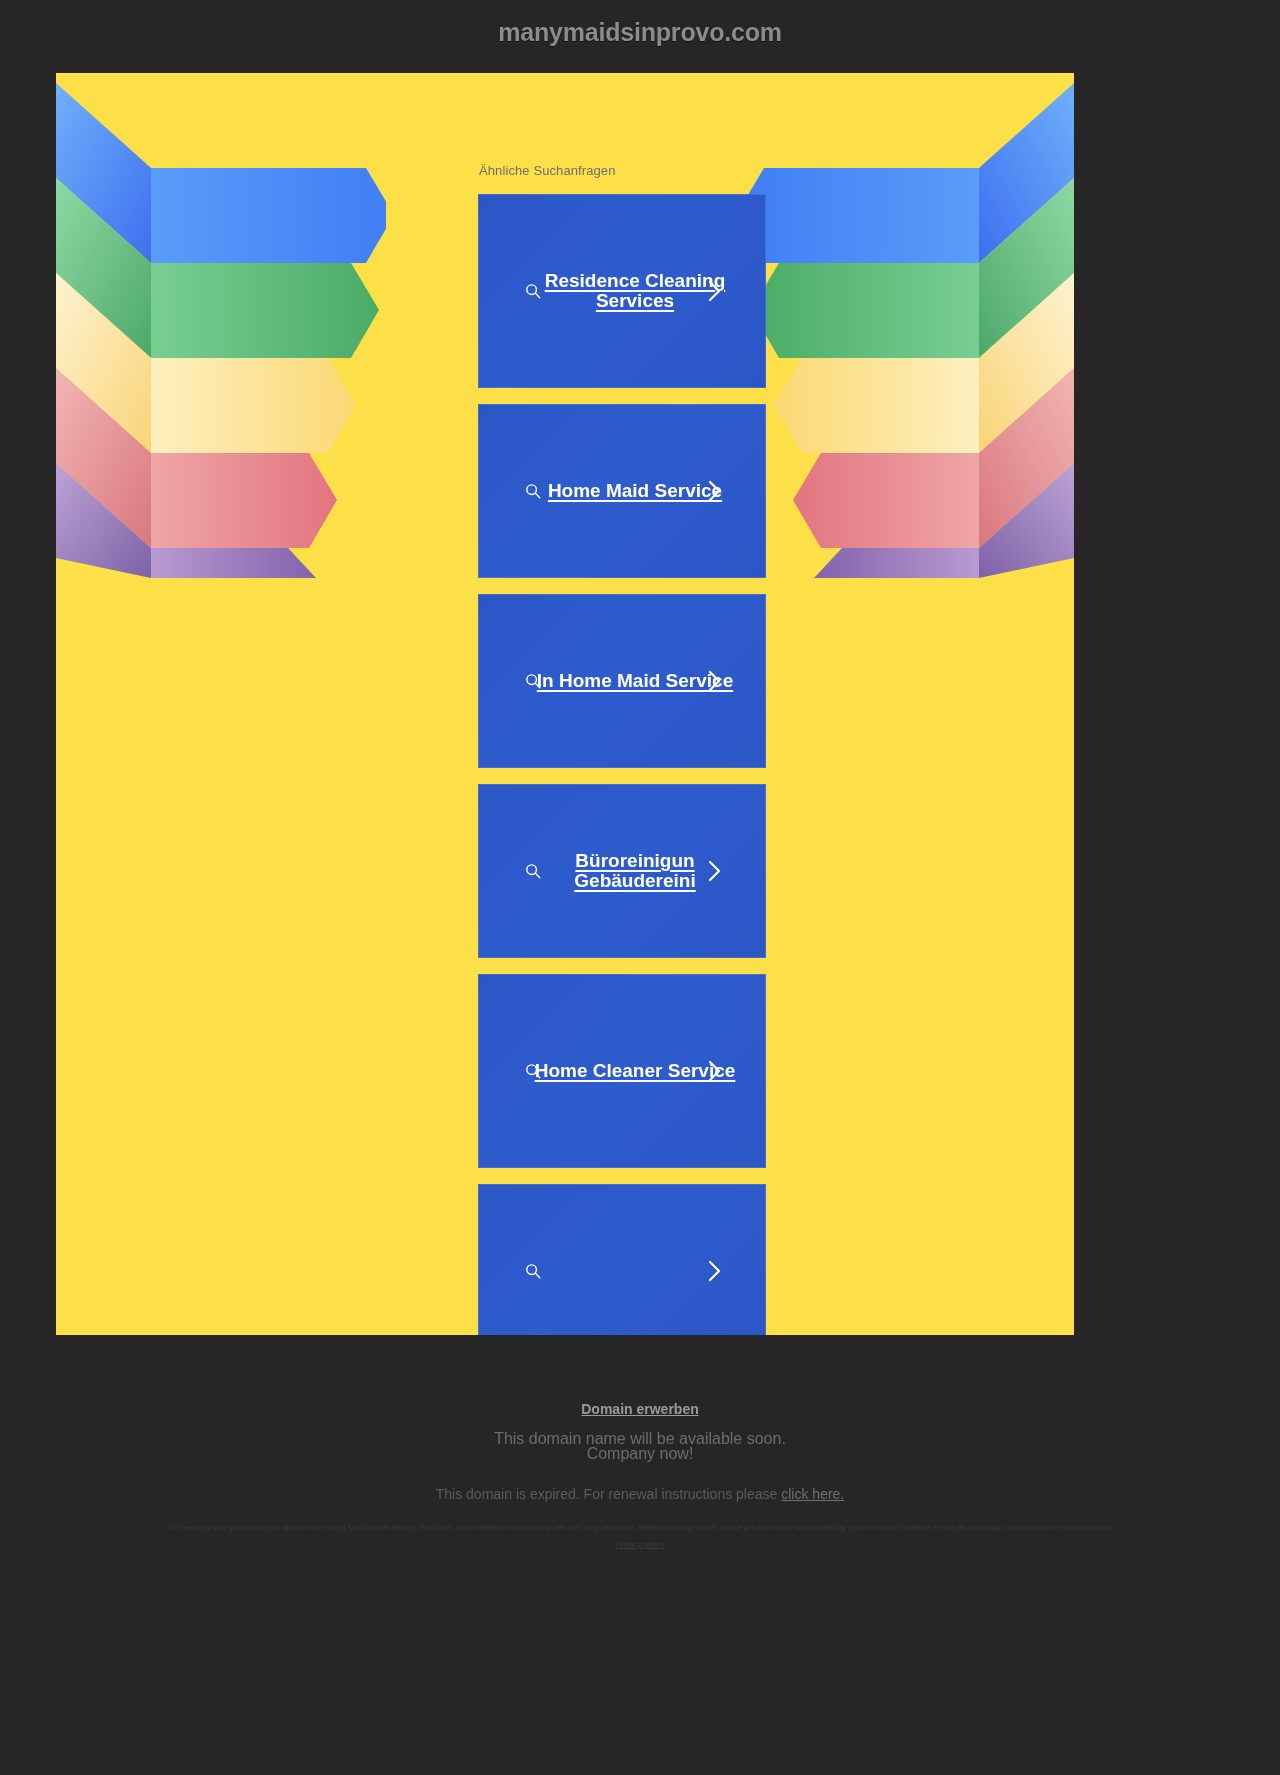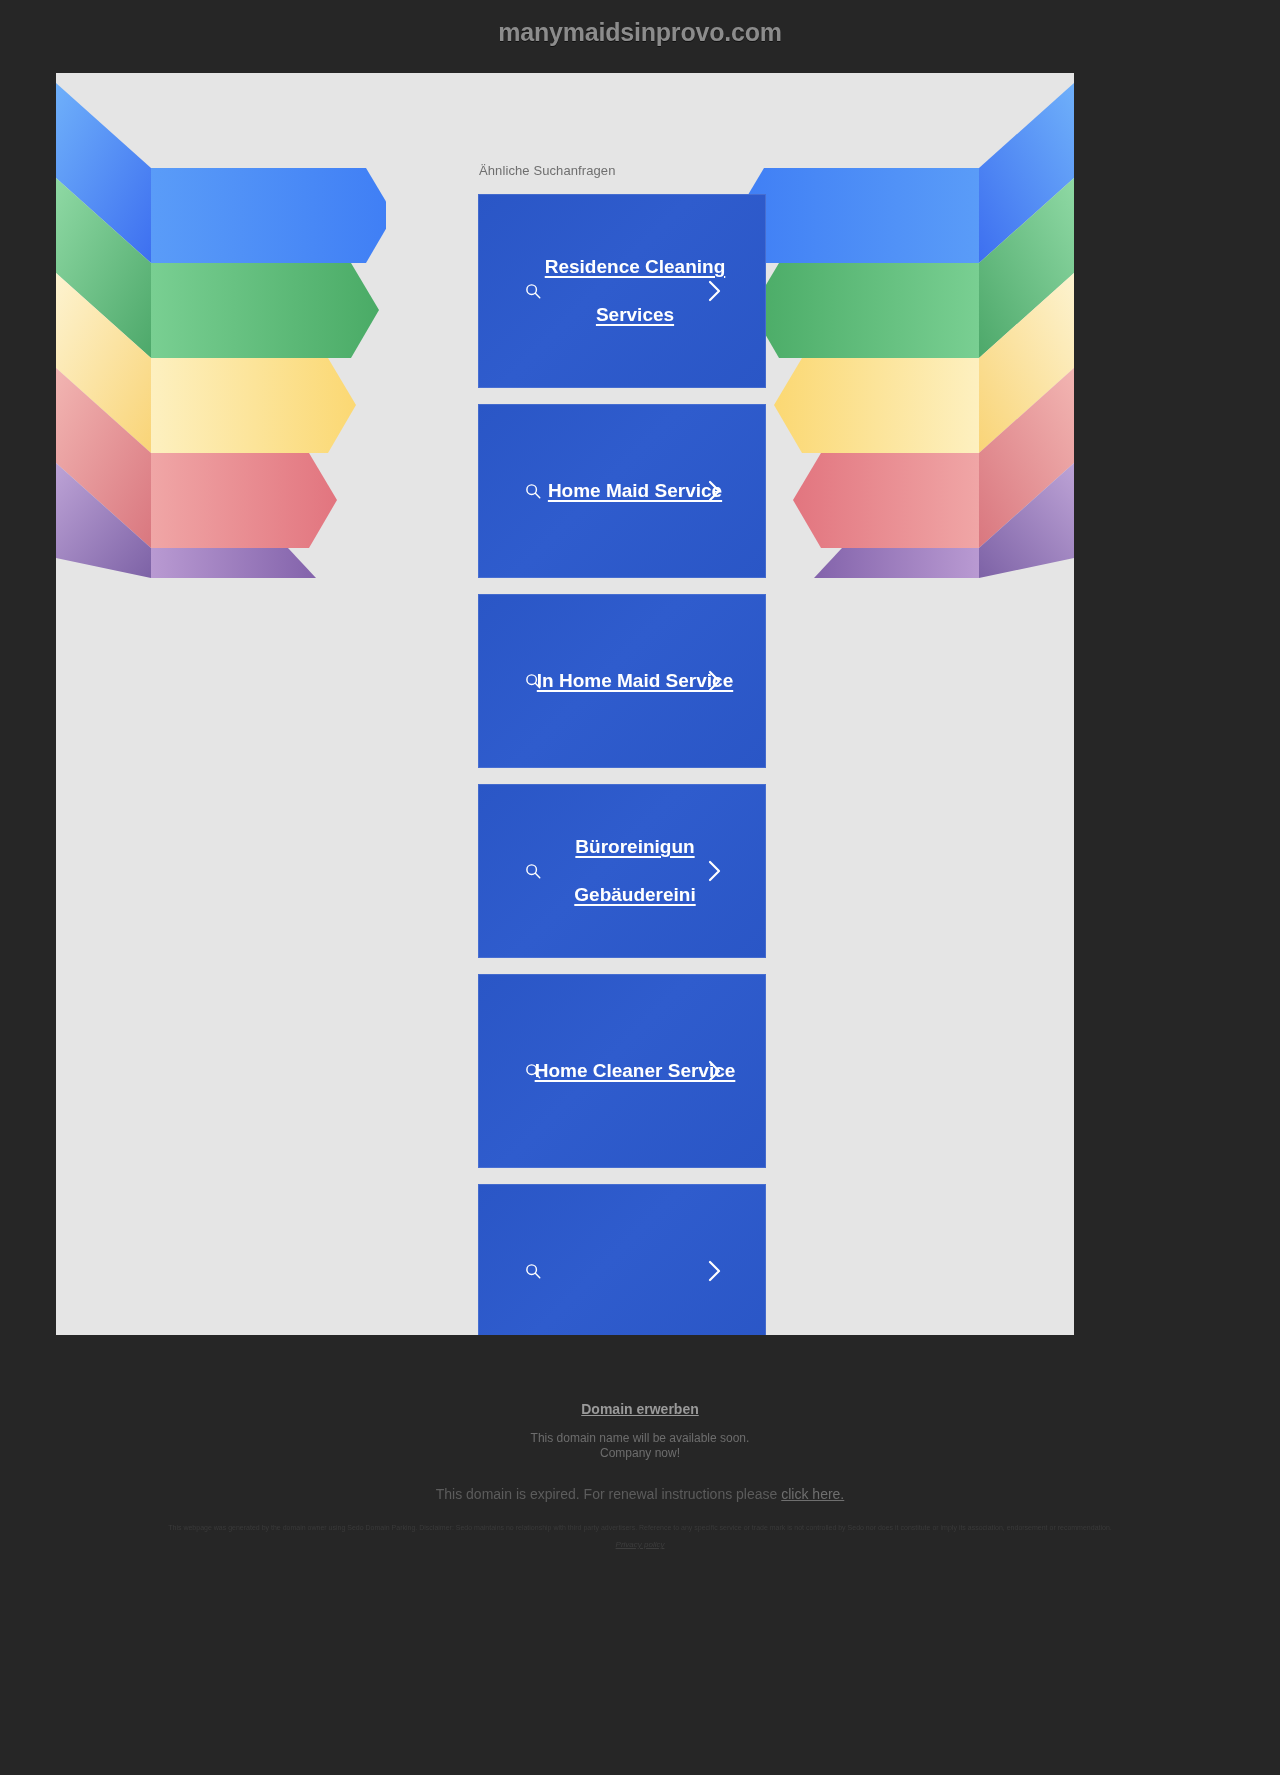--- a/index.html
+++ b/index.html
@@ -32,21 +32,21 @@
     text-shadow: 0 1px 0 #111;
   }
 
   
   .content-card {
     position: absolute;
     left: 56px;
     top: 73px;
     width: 1018px;
     height: 1262px;
-    background: #e5e5e5;
+    background: #fde047;
     overflow: hidden;
   }
 
   
   .deco {
     position: absolute;
     top: 0;
     width: 330px;
     height: 505px;
     pointer-events: none;
@@ -93,21 +93,21 @@
     height: 18px;
   }
   .magnifier svg { display:block; width:18px; height:18px; }
 
   .card-label {
     flex: 1;
     text-align: center;
     color: #ffffff;
     font-size: 19px;
     font-weight: bold;
-    line-height: 48px;
+    line-height: 20px;
     text-decoration: underline;
     text-underline-offset: 3px;
     text-decoration-thickness: 2px;
     padding-left: 10px;
     padding-right: 14px;
     word-break: break-word;
   }
 
   .chevron {
     position: absolute;
@@ -128,21 +128,21 @@
     color: #8a8a8a;
   }
   .footer-buy {
     font-size: 14px;
     font-weight: bold;
     color: #9a9a9a;
     display: inline-block;
     margin-bottom: 14px;
   }
   .footer-avail {
-    font-size: 12px;
+    font-size: 16px;
     color: #6d6d6d;
     line-height: 15px;
   }
   .footer-expired {
     margin-top: 25px;
     font-size: 14px;
     color: #5c5c5c;
   }
   .footer-expired a { color: #6f6f6f; text-decoration: underline; }
 

